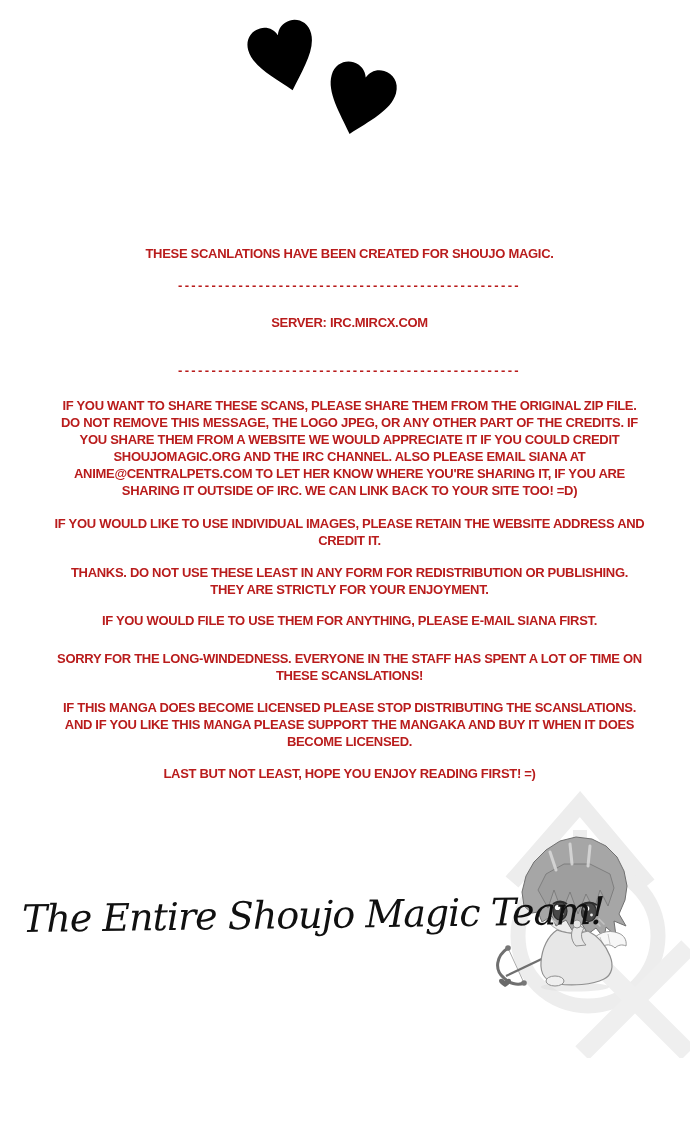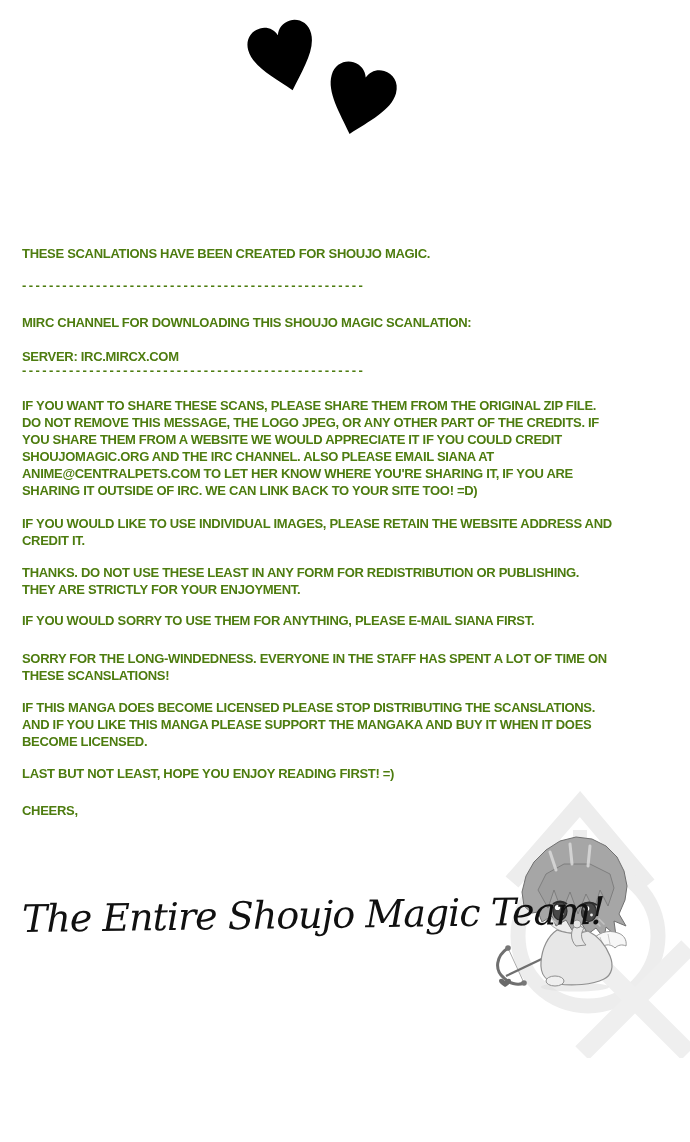--- a/index.html
+++ b/index.html
@@ -10,22 +10,23 @@
     overflow:hidden;
     font-family:"Liberation Sans",sans-serif;
   }
   .page{position:absolute;inset:0;}
   .comic{
     position:absolute;
     left:22px;
     width:655px;
     font:bold 13px/17px "Liberation Sans",sans-serif;
     letter-spacing:-0.3px;
-    color:#4d7c0f;
+    color:#b91c1c;
     white-space:pre-line;
+    text-align:center;
   }
   .divider{
     letter-spacing:2.4px;
     white-space:nowrap;
   }
   .signature{
     position:absolute;
     left:22px;top:896px;
     font:italic 38px/1.25 "DejaVu Serif",serif;
     letter-spacing:-1px;
@@ -105,41 +106,39 @@
       <path d="M116,168 C110,162 110,152 116,146 L124,150 C120,156 121,162 126,167 Z" fill="#e7e7e7" stroke="#8f8f8f" stroke-width="1"></path>
       <circle cx="117" cy="146" r="4" fill="#e7e7e7" stroke="#8f8f8f" stroke-width="1"></circle>
     </g>
   </svg>
 
   <div class="comic" style="top:245px">THESE SCANLATIONS HAVE BEEN CREATED FOR SHOUJO MAGIC.</div>
 
   <div class="comic divider" style="top:277px">---------------------------------------------------</div>
 
   <div class="comic" style="top:297px">
-    <div>MIRC CHANNEL FOR DOWNLOADING THIS SHOUJO MAGIC SCANLATION:</div>
     <div>SERVER: IRC.MIRCX.COM</div>
   </div>
 
   <div class="comic divider" style="top:362px">---------------------------------------------------</div>
 
   <div class="comic" style="top:397px">IF YOU WANT TO SHARE THESE SCANS, PLEASE SHARE THEM FROM THE ORIGINAL ZIP FILE.
 DO NOT REMOVE THIS MESSAGE, THE LOGO JPEG, OR ANY OTHER PART OF THE CREDITS. IF
 YOU SHARE THEM FROM A WEBSITE WE WOULD APPRECIATE IT IF YOU COULD CREDIT
 SHOUJOMAGIC.ORG AND THE IRC CHANNEL. ALSO PLEASE EMAIL SIANA AT
 ANIME@CENTRALPETS.COM TO LET HER KNOW WHERE YOU'RE SHARING IT, IF YOU ARE
 SHARING IT OUTSIDE OF IRC. WE CAN LINK BACK TO YOUR SITE TOO! =D)</div>
   <div class="comic" style="top:515px">IF YOU WOULD LIKE TO USE INDIVIDUAL IMAGES, PLEASE RETAIN THE WEBSITE ADDRESS AND
 CREDIT IT.</div>
   <div class="comic" style="top:564px">THANKS. DO NOT USE THESE LEAST IN ANY FORM FOR REDISTRIBUTION OR PUBLISHING.
 THEY ARE STRICTLY FOR YOUR ENJOYMENT.</div>
-  <div class="comic" style="top:612px">IF YOU WOULD SORRY TO USE THEM FOR ANYTHING, PLEASE E-MAIL SIANA FIRST.</div>
+  <div class="comic" style="top:612px">IF YOU WOULD FILE TO USE THEM FOR ANYTHING, PLEASE E-MAIL SIANA FIRST.</div>
   <div class="comic" style="top:699px">IF THIS MANGA DOES BECOME LICENSED PLEASE STOP DISTRIBUTING THE SCANSLATIONS.
 AND IF YOU LIKE THIS MANGA PLEASE SUPPORT THE MANGAKA AND BUY IT WHEN IT DOES
 BECOME LICENSED.</div>
   <div class="comic" style="top:650px">SORRY FOR THE LONG-WINDEDNESS. EVERYONE IN THE STAFF HAS SPENT A LOT OF TIME ON
 THESE SCANSLATIONS!</div>
   <div class="comic" style="top:765px">LAST BUT NOT LEAST, HOPE YOU ENJOY READING FIRST! =)</div>
 
-  <div class="comic" style="top:802px">CHEERS,</div>
 
   <div class="signature">The Entire Shoujo Magic Team!</div>
 
 </div>
 
 </body></html>

